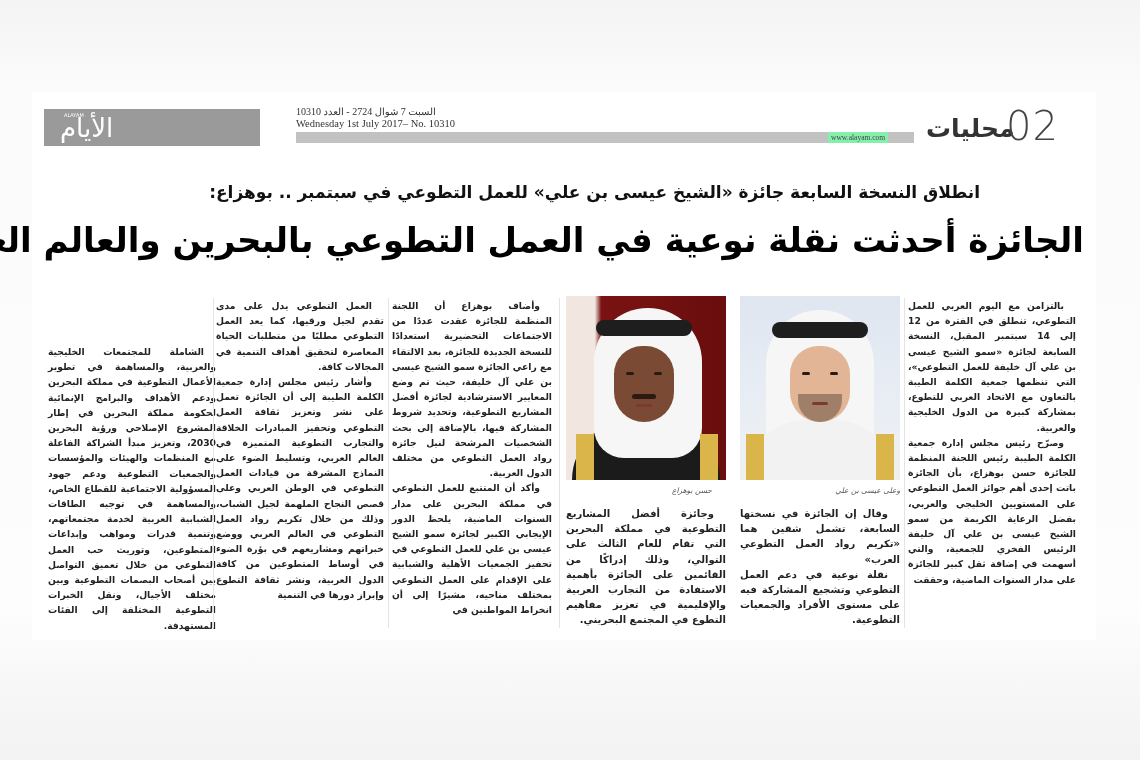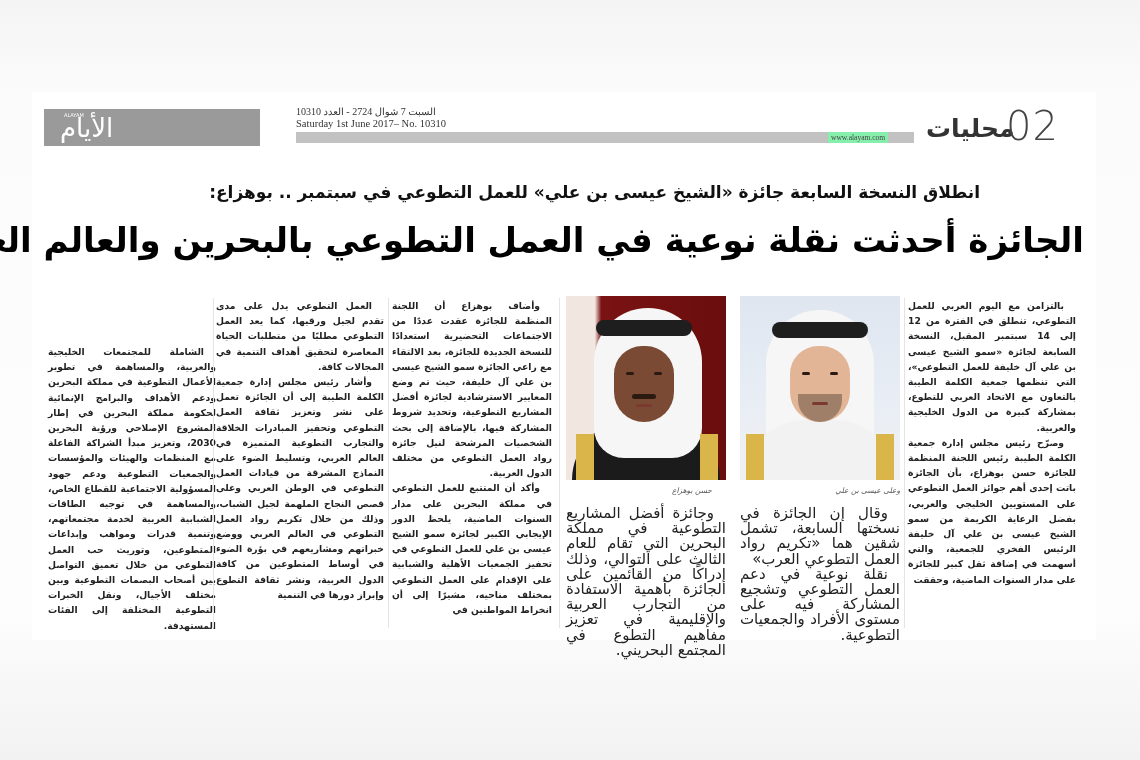--- a/index.html
+++ b/index.html
@@ -54,21 +54,21 @@
   .photo1 { left:708px; background:linear-gradient(180deg,#dfe6f0 0%,#e9eef5 60%,#f0f0f0 100%); }
   .photo2 { left:534px; background:linear-gradient(90deg,#f1e7e0 0%,#f1e7e0 18%,#7a1313 22%,#6a0d0d 100%); }
   .caption {
     position:absolute; top:394px; width:160px; direction:rtl; text-align:right;
     font-size:7.5px; color:#555; line-height:10px; font-style:italic;
   }
   .cap1 { left:708px; }
   .cap2 { left:520px; }
   .under-text {
     position:absolute; top:414px; width:160px; direction:rtl; text-align:justify;
-    font-size:15px; line-height:15.2px; color:#222; font-weight:normal;
+    font-size:10px; line-height:15.2px; color:#222; font-weight:bold;
   }
   .under1 { left:708px; }
   .under2 { left:534px; }
   .under-text p { margin:0; text-indent:12px; }
   .rule { position:absolute; top:206px; width:1px; height:330px; background:#e4e4e4; }
   
   .fig { position:absolute; left:0; top:0; width:160px; height:184px; }
   .robe { position:absolute; bottom:0; left:6px; width:148px; height:60px; border-radius:60px 60px 0 0; }
   .robe-trim { position:absolute; bottom:0; width:18px; height:46px; background:#d9b54a; }
   .ghutra { position:absolute; left:26px; top:14px; width:108px; height:150px; background:#f6f6f6; border-radius:54px 54px 30px 30px; }
@@ -84,21 +84,21 @@
 
 <div class="page">
 
   <div class="masthead">
     <div class="logo-box">
       <span class="logo-small">ALAYAM</span>
       <span class="logo-text">الأيام</span>
     </div>
     <div class="date-block">
       <div class="date-ar">السبت 7 شوال 2724 - العدد 10310</div>
-      <div class="date-en">Saturday 1st June 2017– No. 10310</div>
+      <div class="date-en">Wednesday 1st July 2017– No. 10310</div>
     </div>
     <div class="gray-bar"></div>
     <span class="site-url">www.alayam.com</span>
     <span class="section-label">محليات</span>
     <span class="section-num">02</span>
   </div>
 
   <div class="kicker">انطلاق النسخة السابعة جائزة «الشيخ عيسى بن علي» للعمل التطوعي في سبتمبر .. بوهزاع:</div>
   <div class="headline">الجائزة أحدثت نقلة نوعية في العمل التطوعي بالبحرين والعالم العربي</div>
 

